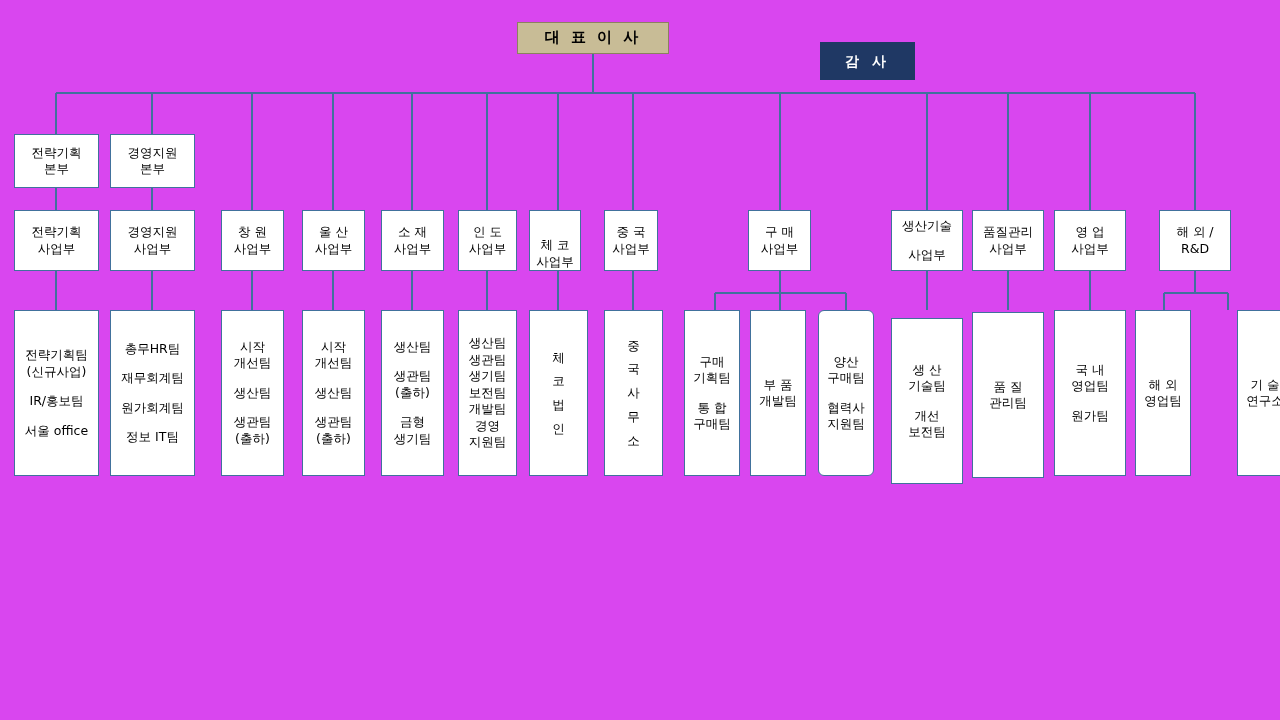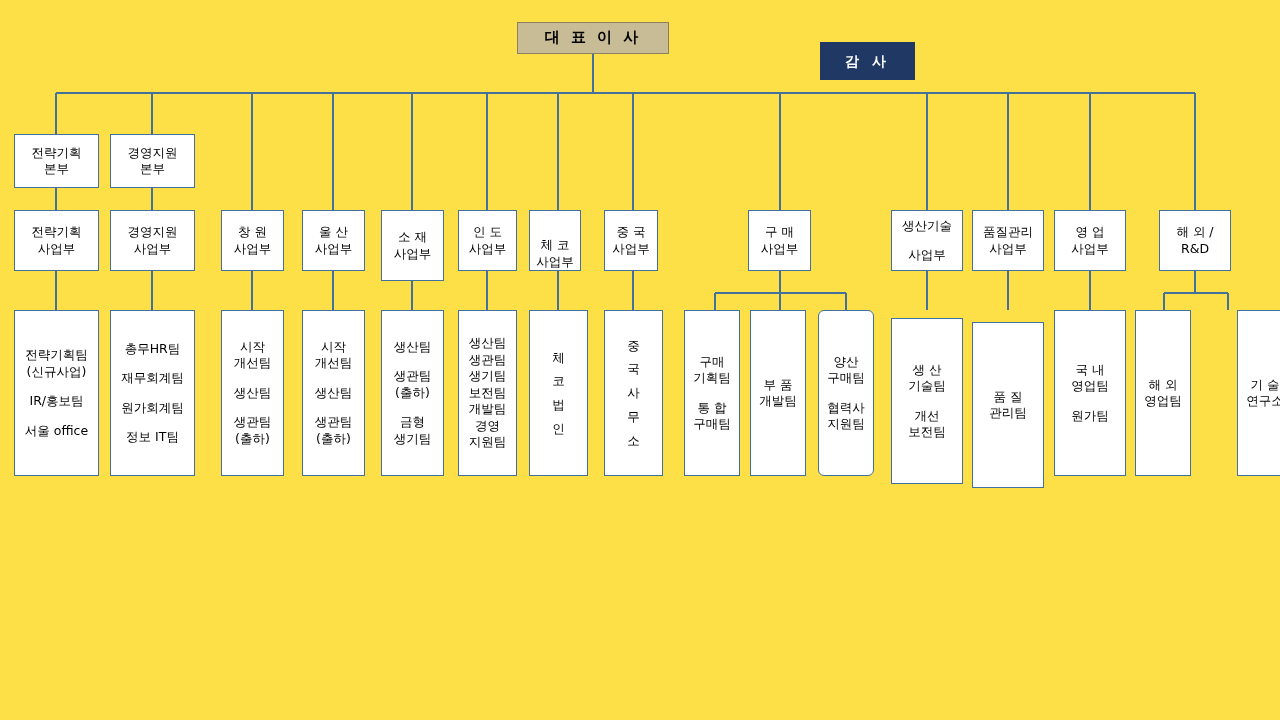--- a/index.html
+++ b/index.html
@@ -8,21 +8,21 @@
     background: #ffffff;
   }
   body {
     font-family: "DejaVu Sans", "Liberation Sans", sans-serif;
     color: #000000;
   }
   #chart-root {
     position: relative;
     width: 1280px;
     height: 720px;
-    background: #fde047;
+    background: #d946ef;
     overflow: hidden;
   }
   svg#connectors {
     position: absolute;
     left: 0;
     top: 0;
     width: 1280px;
     height: 720px;
     pointer-events: none;
   }
@@ -172,21 +172,21 @@
     <span class="line">사업부</span>
   </div>
   <div class="node div" style="left:221px; top:210px; width:63px; height:61px;">
     <span class="line">창 원</span>
     <span class="line">사업부</span>
   </div>
   <div class="node div" style="left:302px; top:210px; width:63px; height:61px;">
     <span class="line">울 산</span>
     <span class="line">사업부</span>
   </div>
-  <div class="node div" style="left:381px; top:210px; width:63px; height:71px;">
+  <div class="node div" style="left:381px; top:210px; width:63px; height:61px;">
     <span class="line">소 재</span>
     <span class="line">사업부</span>
   </div>
   <div class="node div" style="left:458px; top:210px; width:59px; height:61px;">
     <span class="line">인 도</span>
     <span class="line">사업부</span>
   </div>
   <div class="node div" style="left:529px; top:210px; width:52px; height:61px;justify-content:flex-end;">
     <span class="line">체 코</span>
     <span class="line">사업부</span>
@@ -390,21 +390,21 @@
         <span class="line">기술팀</span>
       </div>
       <div class="gap"></div>
       <div class="grp">
         <span class="line">개선</span>
         <span class="line">보전팀</span>
       </div>
     </div>
   </div>
 
-  <div class="node team" style="left:972px; top:322px; width:72px; height:166px;">
+  <div class="node team" style="left:972px; top:312px; width:72px; height:166px;">
     <div class="inner">
       <div class="grp">
         <span class="line">품 질</span>
         <span class="line">관리팀</span>
       </div>
     </div>
   </div>
 
   <div class="node team" style="left:1054px; top:310px; width:72px; height:166px;">
     <div class="inner">

